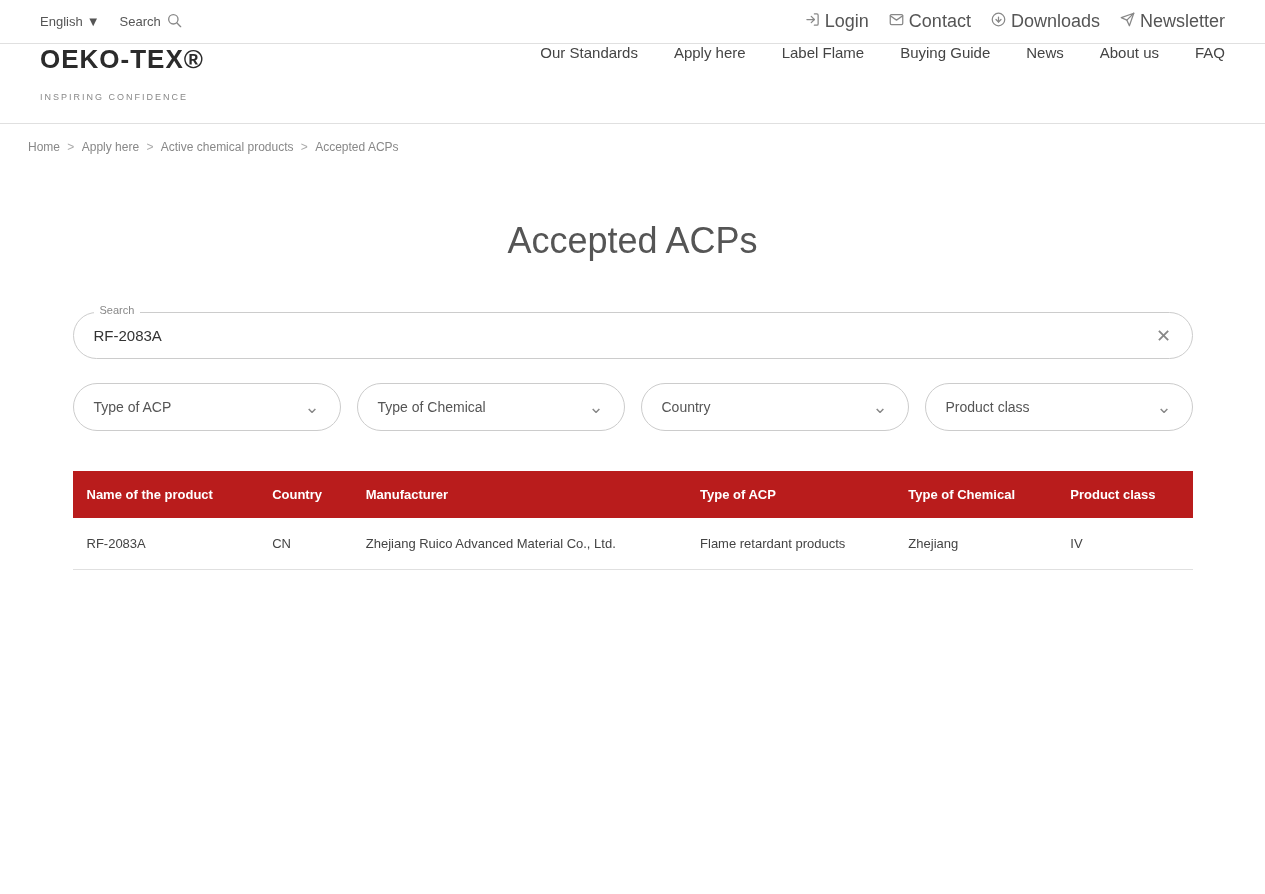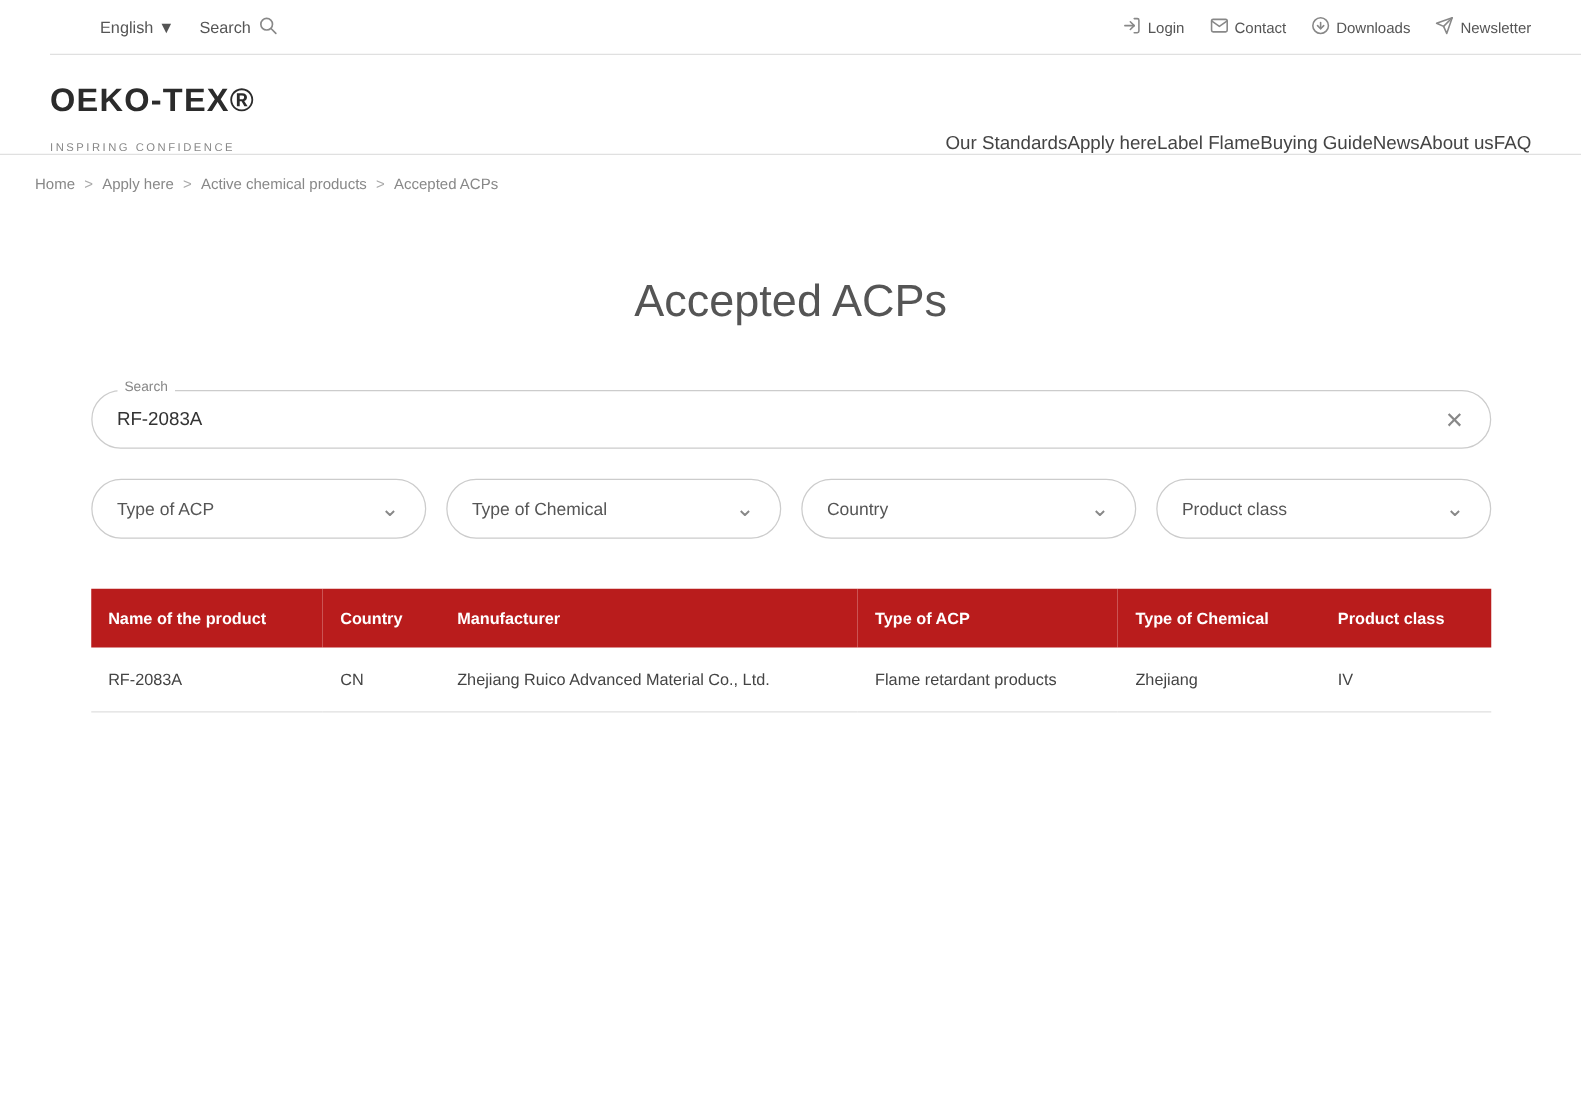--- a/index.html
+++ b/index.html
@@ -7,21 +7,20 @@
 
     
     .top-bar {
       display: flex;
       align-items: center;
       justify-content: space-between;
       padding: 12px 40px;
       height: 44px;
       border-bottom: 1px solid #e0e0e0;
       background: #fff;
-      margin-left: 40px;
     }
     .top-bar-left {
       display: flex;
       align-items: center;
       gap: 20px;
     }
     .top-bar-left .lang {
       display: flex;
       align-items: center;
       gap: 4px;
@@ -41,28 +40,28 @@
       display: flex;
       align-items: center;
       gap: 20px;
     }
     .top-bar-right .top-link {
       display: flex;
       align-items: center;
       gap: 5px;
       color: #555;
       cursor: pointer;
-      font-size: 12px;
+      font-size: 18px;
       text-decoration: none;
     }
 
     
     .nav-bar {
       display: flex;
-      align-items: flex-end;
+      align-items: flex-start;
       padding: 0 40px;
       height: 80px;
       border-bottom: 1px solid #e0e0e0;
       background: #fff;
     }
     .logo {
       display: flex;
       flex-direction: column;
       margin-right: auto;
     }
@@ -74,20 +73,21 @@
     }
     .logo-sub {
       font-size: 9px;
       color: #888;
       letter-spacing: 2px;
       margin-top: 17px;
     }
     .nav-links {
       display: flex;
       align-items: center;
+      gap: 36px;
     }
     .nav-links a {
       text-decoration: none;
       color: #444;
       font-size: 15px;
       cursor: pointer;
     }
 
     
     .breadcrumb {

